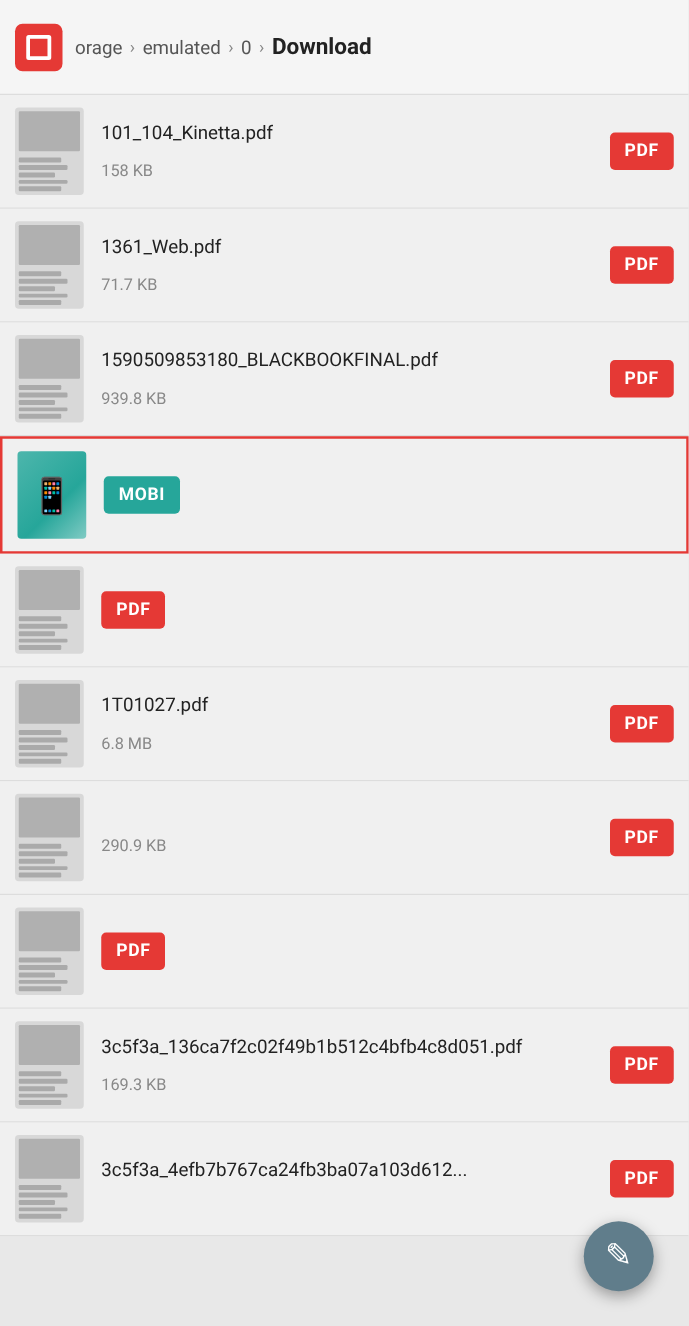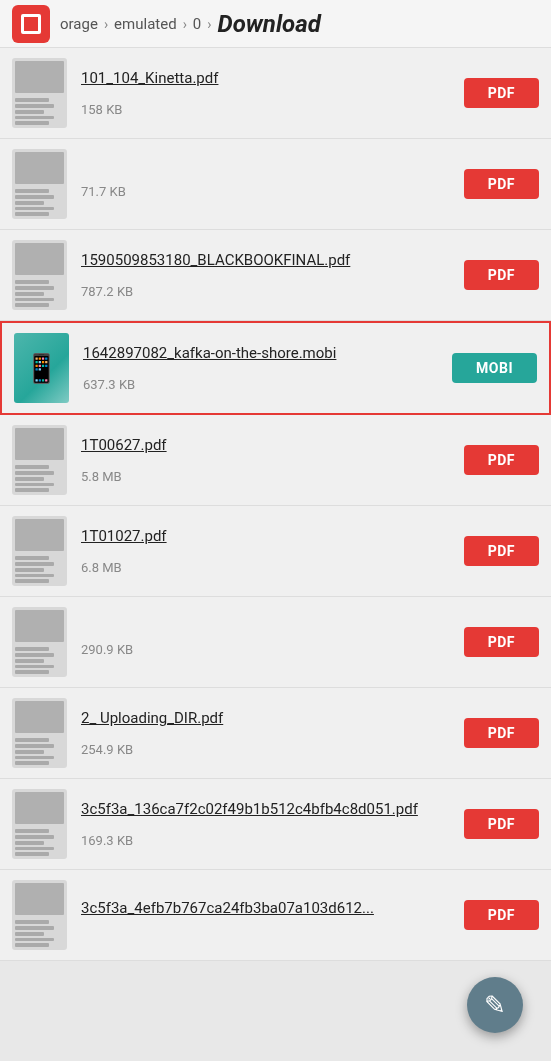--- a/index.html
+++ b/index.html
@@ -9,21 +9,21 @@
       background: #e8e8e8;
       font-family: 'Roboto', Arial, sans-serif;
       overflow-x: hidden;
     }
 
     
     .header {
       display: flex;
       align-items: center;
       background: #f5f5f5;
-      height: 48px;
+      height: 76px;
       padding: 0 12px;
       border-bottom: 1px solid #ddd;
     }
     .header-logo {
       width: 38px;
       height: 38px;
       background: #e53935;
       border-radius: 6px;
       display: flex;
       align-items: center;
@@ -45,24 +45,23 @@
     .breadcrumb-item {
       font-size: 15px;
       color: #555;
     }
     .breadcrumb-separator {
       margin: 0 6px;
       color: #888;
       font-size: 14px;
     }
     .breadcrumb-item.active {
-      font-size: 24px;
+      font-size: 18px;
       font-weight: bold;
       color: #222;
-      font-style: italic;
     }
 
     
     .file-list {
       background: #ebebeb;
     }
 
     .file-item {
       display: flex;
       align-items: center;
@@ -124,31 +123,30 @@
 
     .file-info {
       flex: 1;
       min-width: 0;
     }
     .file-name {
       font-size: 15px;
       color: #222;
       word-break: break-word;
       margin-bottom: 4px;
-      text-decoration: underline;
     }
     .file-size {
       font-size: 13px;
       color: #888;
       margin-top: 15px;
     }
 
     .file-badge {
       flex-shrink: 0;
-      padding: 7px 24px;
+      padding: 7px 12px;
       border-radius: 4px;
       font-size: 14px;
       font-weight: bold;
       color: white;
       letter-spacing: 0.5px;
     }
     .badge-pdf {
       background: #e53935;
     }
     .badge-mobi {
@@ -218,65 +216,58 @@
         <div class="thumb-pdf-inner">
           <div class="thumb-img"></div>
           <div class="thumb-line medium"></div>
           <div class="thumb-line"></div>
           <div class="thumb-line short"></div>
           <div class="thumb-line"></div>
           <div class="thumb-line medium"></div>
         </div>
       </div>
       <div class="file-info">
+        <div class="file-name">1361_Web.pdf</div>
         <div class="file-size">71.7 KB</div>
       </div>
       <div class="file-badge badge-pdf">PDF</div>
     </div>
     <div class="file-item">
       <div class="file-thumbnail" style="background: rgb(216, 216, 216);">
         <div class="thumb-pdf-inner">
           <div class="thumb-img"></div>
           <div class="thumb-line medium"></div>
           <div class="thumb-line"></div>
           <div class="thumb-line short"></div>
           <div class="thumb-line"></div>
           <div class="thumb-line medium"></div>
         </div>
       </div>
       <div class="file-info">
         <div class="file-name">1590509853180_BLACKBOOKFINAL.pdf</div>
-        <div class="file-size">787.2 KB</div>
+        <div class="file-size">939.8 KB</div>
       </div>
       <div class="file-badge badge-pdf">PDF</div>
     </div>
     <div class="file-item highlighted">
       <div class="file-thumbnail thumb-mobi">
         <span class="thumb-mobi-icon">📱</span>
       </div>
-      <div class="file-info">
-        <div class="file-name">1642897082_kafka-on-the-shore.mobi</div>
-        <div class="file-size">637.3 KB</div>
-      </div>
       <div class="file-badge badge-mobi">MOBI</div>
     </div>
     <div class="file-item">
       <div class="file-thumbnail" style="background: rgb(216, 216, 216);">
         <div class="thumb-pdf-inner">
           <div class="thumb-img"></div>
           <div class="thumb-line medium"></div>
           <div class="thumb-line"></div>
           <div class="thumb-line short"></div>
           <div class="thumb-line"></div>
           <div class="thumb-line medium"></div>
         </div>
-      </div>
-      <div class="file-info">
-        <div class="file-name">1T00627.pdf</div>
-        <div class="file-size">5.8 MB</div>
       </div>
       <div class="file-badge badge-pdf">PDF</div>
     </div>
     <div class="file-item">
       <div class="file-thumbnail" style="background: rgb(216, 216, 216);">
         <div class="thumb-pdf-inner">
           <div class="thumb-img"></div>
           <div class="thumb-line medium"></div>
           <div class="thumb-line"></div>
           <div class="thumb-line short"></div>
@@ -309,24 +300,20 @@
     <div class="file-item">
       <div class="file-thumbnail" style="background: rgb(216, 216, 216);">
         <div class="thumb-pdf-inner">
           <div class="thumb-img"></div>
           <div class="thumb-line medium"></div>
           <div class="thumb-line"></div>
           <div class="thumb-line short"></div>
           <div class="thumb-line"></div>
           <div class="thumb-line medium"></div>
         </div>
-      </div>
-      <div class="file-info">
-        <div class="file-name">2_ Uploading_DIR.pdf</div>
-        <div class="file-size">254.9 KB</div>
       </div>
       <div class="file-badge badge-pdf">PDF</div>
     </div>
     <div class="file-item">
       <div class="file-thumbnail" style="background: rgb(216, 216, 216);">
         <div class="thumb-pdf-inner">
           <div class="thumb-img"></div>
           <div class="thumb-line medium"></div>
           <div class="thumb-line"></div>
           <div class="thumb-line short"></div>

